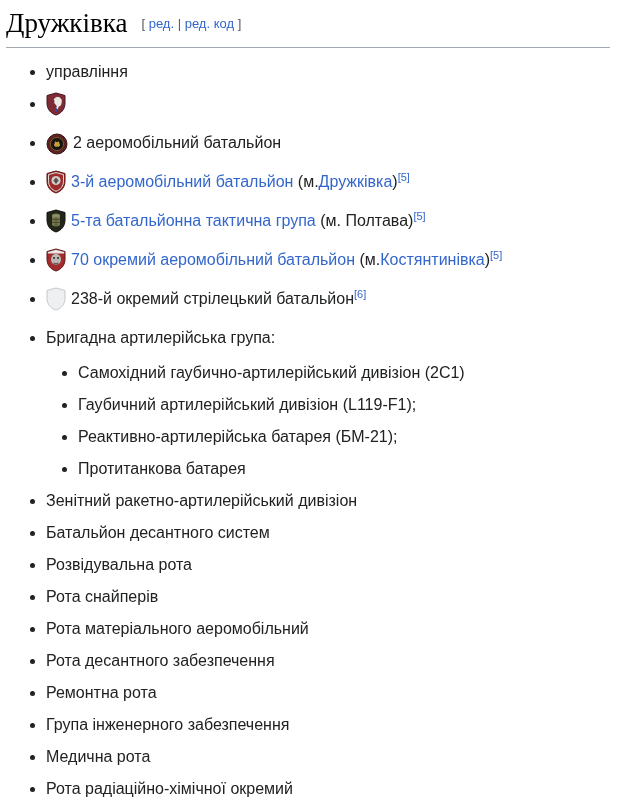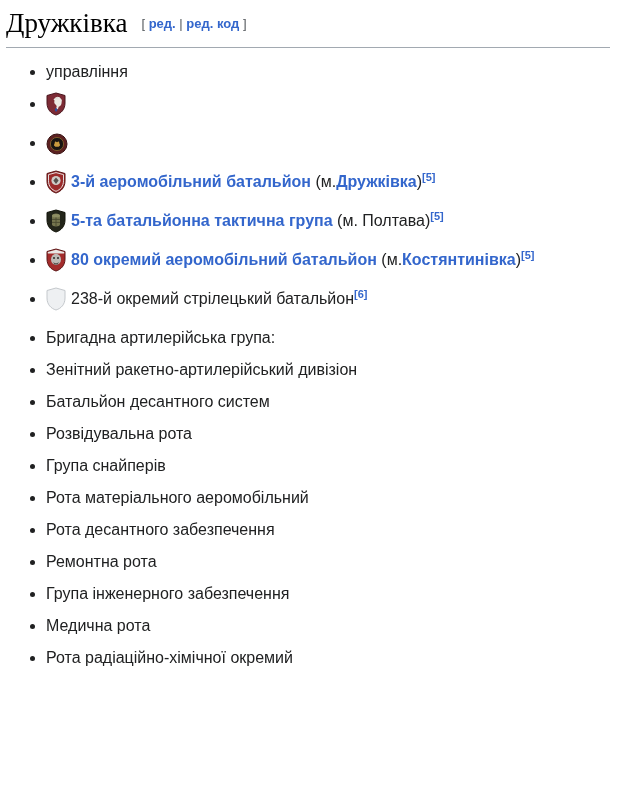--- a/index.html
+++ b/index.html
@@ -39,21 +39,20 @@
     white-space: nowrap;
   }
   .mw-editsection .bracket,
   .mw-editsection .divider {
     color: #54595d;
   }
   a, .link {
     color: #3366cc;
     text-decoration: none;
     cursor: pointer;
-    font-weight: bold;
   }
   sup.reference {
     font-size: 11px;
     line-height: 0;
     vertical-align: super;
   }
   sup.reference a { color: #3366cc; }
   
   ul.unit-list {
     margin: 12px 0 0 0;
@@ -98,21 +97,21 @@
             <rect x="9" y="16.2" width="2.2" height="3.4" rx="1" fill="#2b4fa0"></rect>
           </svg></span></li>
 
     <li>
       <span class="insignia"><svg width="22" height="22" viewBox="0 0 22 22">
             <circle cx="11" cy="11" r="10" fill="#5c2121" stroke="#391212" stroke-width="1"></circle>
             <circle cx="11" cy="11" r="6.6" fill="#181512" stroke="#8a6a2f" stroke-width="0.8"></circle>
             <path d="M8 12.5 c0-2.2 1.3-3.6 3-3.6 s3 1.4 3 3.6 l-1.4 1.2 h-3.2 z" fill="#c99b3f"></path>
             <circle cx="9.6" cy="9.4" r="0.9" fill="#c99b3f"></circle>
             <circle cx="12.4" cy="9.4" r="0.9" fill="#c99b3f"></circle>
-          </svg></span></li>
+          </svg></span><span>2 аеромобільний батальйон</span></li>
 
     <li>
       <span class="insignia"><svg width="20" height="24" viewBox="0 0 20 24">
             <path d="M10 1 L19 3.5 V11 C19 17.5 15 21.5 10 23 C5 21.5 1 17.5 1 11 V3.5 Z" fill="#9c2b2b" stroke="#5a1515" stroke-width="1"></path>
             <path d="M10 2.6 L17.5 4.6 V10.8 C17.5 16.3 14.3 19.7 10 21.3 C5.7 19.7 2.5 16.3 2.5 10.8 V4.6 Z" fill="none" stroke="#e3dede" stroke-width="1"></path>
             <circle cx="10" cy="10.5" r="4.6" fill="#cfcdc9"></circle>
             <path d="M7.4 10.5 l2.6-3 2.6 3 -2.6 3.6 z" fill="#57514c"></path>
           </svg></span><a>3-й аеромобільний батальйон</a><span> (м.</span><a>Дружківка</a><span>)</span><sup class="reference"><a>[5]</a></sup></li>
 
     <li>
@@ -125,34 +124,40 @@
           </svg></span><a>5-та батальйонна тактична група</a><span> (м. Полтава)</span><sup class="reference"><a>[5]</a></sup></li>
 
     <li>
       <span class="insignia"><svg width="20" height="24" viewBox="0 0 20 24">
             <path d="M10 1 L19 3.5 V11 C19 17.5 15 21.5 10 23 C5 21.5 1 17.5 1 11 V3.5 Z" fill="#a32b2b" stroke="#5a1515" stroke-width="1"></path>
             <path d="M10 1.8 L18.2 4.1 V5.6 L1.8 5.6 V4.1 Z" fill="#e9e7e4"></path>
             <ellipse cx="10" cy="11.4" rx="5" ry="5.6" fill="#bdbab6"></ellipse>
             <circle cx="8" cy="10" r="1" fill="#2c2a28"></circle>
             <circle cx="12" cy="10" r="1" fill="#2c2a28"></circle>
             <path d="M7.2 14 c1.8 1.6 3.8 1.6 5.6 0 l-1 2.4 h-3.6 z" fill="#55504c"></path>
-          </svg></span><a>80 окремий аеромобільний батальйон</a><span> (м.</span><a>Костянтинівка</a><span>)</span><sup class="reference"><a>[5]</a></sup></li>
+          </svg></span><a>70 окремий аеромобільний батальйон</a><span> (м.</span><a>Костянтинівка</a><span>)</span><sup class="reference"><a>[5]</a></sup></li>
 
     <li>
       <span class="insignia"><svg width="20" height="24" viewBox="0 0 20 24">
             <path d="M10 1 L19 3.5 V11 C19 17.5 15 21.5 10 23 C5 21.5 1 17.5 1 11 V3.5 Z" fill="#eef0f2" stroke="#c4c8cc" stroke-width="1"></path>
           </svg></span><span>238-й окремий стрілецький батальйон</span><sup class="reference"><a>[6]</a></sup></li>
 
     <li><span>Бригадна артилерійська група:</span>
+      <ul>
+        <li><span>Самохідний гаубично-артилерійський дивізіон (2С1)</span></li>
+        <li><span>Гаубичний артилерійський дивізіон (L119-F1);</span></li>
+        <li><span>Реактивно-артилерійська батарея (БМ-21);</span></li>
+        <li><span>Протитанкова батарея</span></li>
+      </ul>
     </li>
 
     <li><span>Зенітний ракетно-артилерійський дивізіон</span></li>
     <li><span>Батальйон десантного систем</span></li>
     <li><span>Розвідувальна рота</span></li>
-    <li><span>Група снайперів</span></li>
+    <li><span>Рота снайперів</span></li>
     <li><span>Рота матеріального аеромобільний</span></li>
     <li><span>Рота десантного забезпечення</span></li>
     <li><span>Ремонтна рота</span></li>
     <li><span>Група інженерного забезпечення</span></li>
     <li><span>Медична рота</span></li>
     <li><span>Рота радіаційно-хімічної окремий</span></li>
 
   </ul>
 
 </div>

